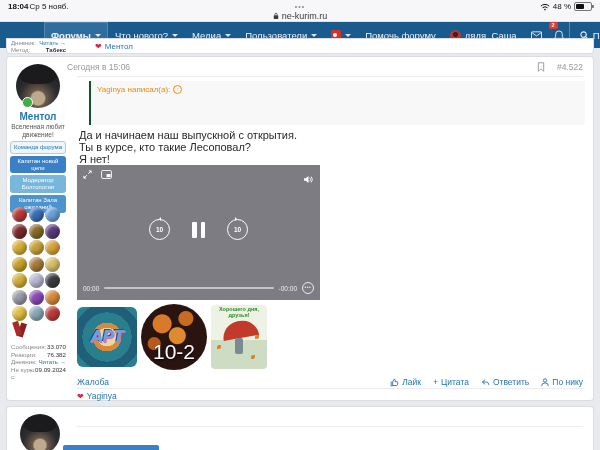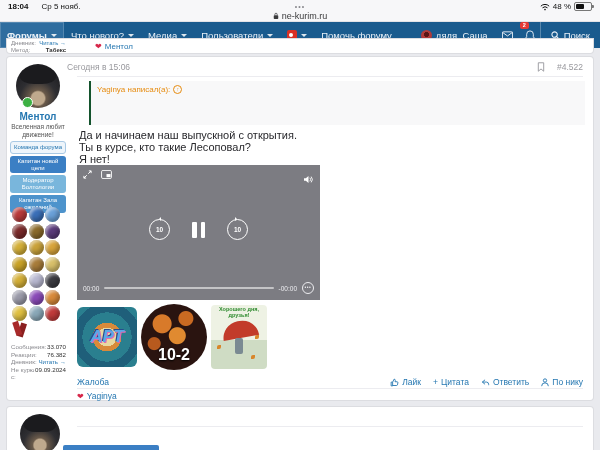--- a/index.html
+++ b/index.html
@@ -1,32 +1,32 @@
 <!DOCTYPE html>
 <html><head>
 <meta charset="utf-8">
 <style>
   html,body{margin:0;padding:0;}
   #screen{position:relative;width:600px;height:450px;background:#e9eaee;overflow:hidden;
     font-family:"Liberation Sans",sans-serif;-webkit-font-smoothing:antialiased;}
   
   .statusbar{position:absolute;top:0;left:0;right:0;height:11px;background:#f7f7f9;
     display:flex;align-items:center;padding:1px 8px 0;font-size:8px;color:#111;}
-  .sb-time{font-weight:bold;margin-right:13px;}
+  .sb-time{font-weight:bold;margin-right:1px;}
   .sb-dots{position:absolute;left:50%;transform:translateX(-50%);color:#8a8a8f;font-size:7px;letter-spacing:1px;}
   .sb-right{margin-left:auto;display:flex;align-items:center;gap:3px;}
   .bat{width:16px;height:7px;border:1px solid #777;border-radius:2px;position:relative;}
   .bat i{position:absolute;left:1px;top:1px;bottom:1px;width:48%;background:#111;border-radius:1px;}
   .bat:after{content:"";position:absolute;right:-3px;top:1.5px;width:2px;height:3px;background:#777;border-radius:0 1px 1px 0;}
   .urlbar{position:absolute;top:11px;left:0;right:0;height:11px;background:#f7f7f9;
     display:flex;align-items:center;justify-content:center;gap:3px;font-size:9px;color:#3a3a3c;
     border-bottom:1px solid #e3e3e7;box-sizing:border-box;}
   
   .navbar{position:absolute;top:22px;left:0;right:0;height:26px;background:#1a5b8e;
-    display:flex;align-items:stretch;color:#eaf1f8;font-size:9.5px;}
+    display:flex;align-items:stretch;color:#eaf1f8;font-size:9.5px;padding-left:44px;}
   .nav-item{display:flex;align-items:center;padding:0 7px;gap:4px;cursor:default;white-space:nowrap;}
   .nav-item.active{background:#2f6d9f;font-weight:bold;box-shadow:inset 0 0 0 1px rgba(255,255,255,.18);}
   .caret{width:0;height:0;border-left:3px solid transparent;border-right:3px solid transparent;
     border-top:3.5px solid rgba(255,255,255,.85);display:inline-block;}
   .redapp{width:10px;height:10px;background:#d93025;border-radius:2px;position:relative;}
   .redapp:after{content:"";position:absolute;left:2px;top:3px;width:4px;height:4px;background:#fff;border-radius:50%;}
   .nav-spacer{flex:1;}
   .nav-avatar{width:11px;height:11px;border-radius:50%;background:radial-gradient(circle at 50% 40%,#5a1515 30%,#b03a3a 32%);}
   .nav-search{display:flex;align-items:center;gap:4px;padding:0 10px;border-left:1px solid rgba(255,255,255,.28);}
   .bell-wrap{position:relative;display:flex;align-items:center;padding:0 5px;}
@@ -98,21 +98,21 @@
     background:radial-gradient(circle at 50% 50%,#e8d8a0 0 22%,#d88a3a 22% 34%,#2a7f8f 34% 58%,#1f5f7a 58% 80%,#2a7f8f 80%);
     display:flex;align-items:center;justify-content:center;}
   .att-art span{font-size:17px;font-weight:bold;font-style:italic;color:#5aa8e8;
     text-shadow:1px 1px 0 #e06ab0,-1px -1px 0 #274b8f;}
   .att-pumpkin{position:absolute;left:134px;top:247px;width:66px;height:66px;border-radius:50%;overflow:hidden;
     background:radial-gradient(circle at 32% 30%,#d87a2a 0 9px,rgba(0,0,0,0) 10px),
                radial-gradient(circle at 68% 22%,#c96a22 0 7px,rgba(0,0,0,0) 8px),
                radial-gradient(circle at 55% 48%,#e08a30 0 8px,rgba(0,0,0,0) 9px),
                radial-gradient(circle at 20% 60%,#b85a1e 0 6px,rgba(0,0,0,0) 7px),#2a1410;
     display:flex;align-items:flex-end;justify-content:center;}
-  .att-pumpkin span{font-size:16px;font-weight:bold;color:#fff;margin-bottom:6px;text-shadow:0 1px 2px #000;}
+  .att-pumpkin span{font-size:21px;font-weight:normal;color:#fff;margin-bottom:6px;text-shadow:0 1px 2px #000;}
   .att-autumn{position:absolute;left:204px;top:248px;width:56px;height:64px;border-radius:4px;overflow:hidden;
     background:linear-gradient(#eef2e4 0 55%,#cfdcc4 55%);}
   .att-autumn .cap{position:absolute;left:0;right:0;top:1px;text-align:center;font-size:5.5px;font-weight:bold;color:#2e8b2e;line-height:6px;}
   .umbrella{position:absolute;left:11px;top:16px;width:36px;height:17px;background:#c23b2a;
     border-radius:18px 18px 0 0;transform:rotate(-10deg);}
   .figure{position:absolute;left:24px;top:33px;width:8px;height:16px;background:#7a8a92;border-radius:2px;}
   .leaf{position:absolute;width:4px;height:4px;border-radius:50% 0;background:#d8862a;}
   
   .actions{position:absolute;left:70px;right:10px;top:320px;display:flex;align-items:center;font-size:8.5px;color:#2577b1;}
   .actions .right{margin-left:auto;display:flex;gap:12px;}

